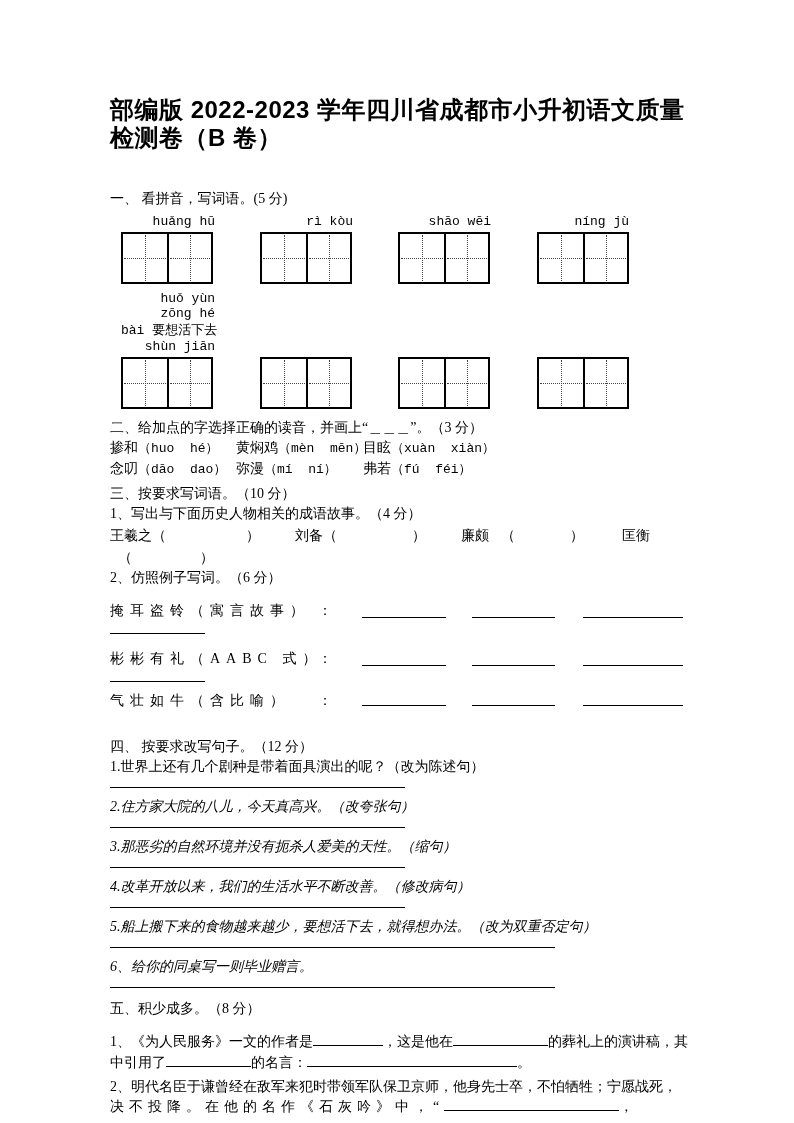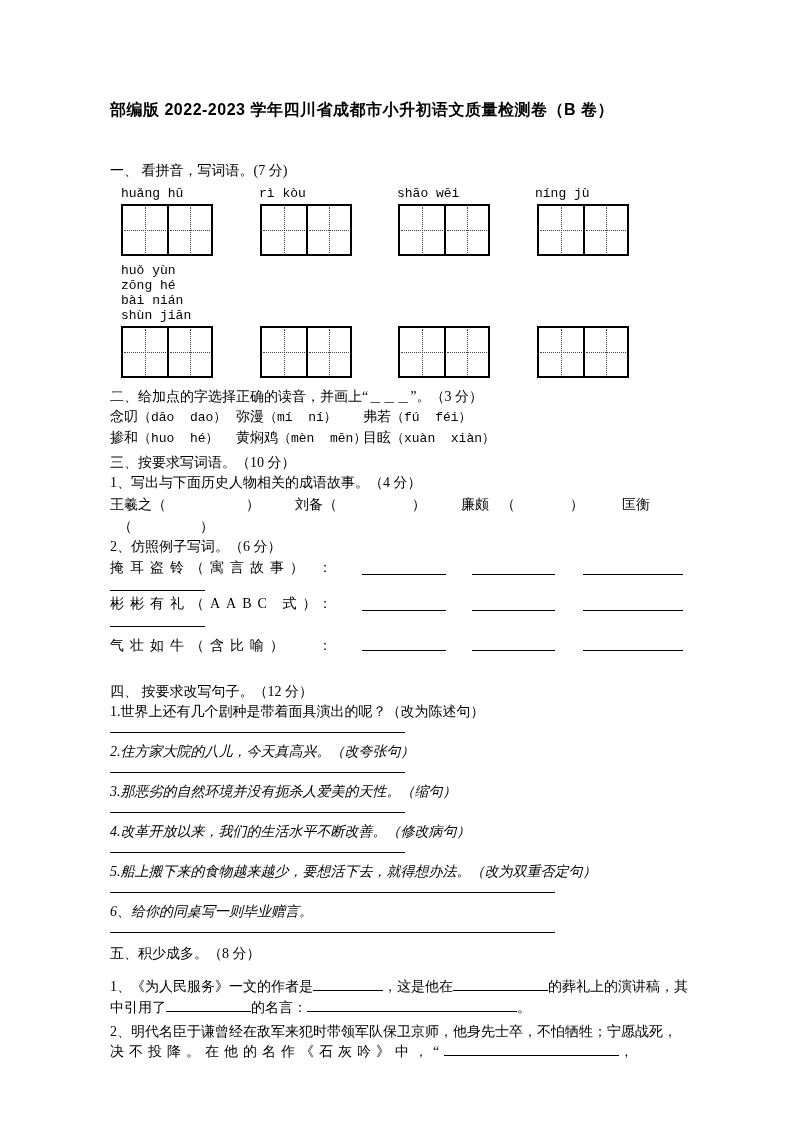--- a/index.html
+++ b/index.html
@@ -4,29 +4,29 @@
 <style>
   * { margin:0; padding:0; box-sizing:border-box; }
   html,body { width:794px; height:1123px; background:#ffffff; }
   body {
     font-family:"Liberation Serif","DejaVu Serif",serif;
     color:#000; font-size:14px; position:relative;
   }
   .content { position:absolute; left:110px; top:0; width:585px; }
 
   .title { margin-top:96px; font-family:"Liberation Sans","DejaVu Sans",sans-serif;
-           font-weight:bold; font-size:16px; line-height:28px; letter-spacing:0.5px; }
+           font-weight:bold; font-size:24px; line-height:28px; letter-spacing:0.5px; }
 
   .line  { line-height:20px; }
   .mono  { font-family:"Liberation Mono","DejaVu Sans Mono",monospace; font-size:13px; white-space:pre; }
 
   
   .s1h { margin-top:37px; }
   .py-row { display:flex; justify-content:space-between; width:508px; margin-left:11px; }
-  .py-row .py { width:94px; text-align:left; }
+  .py-row .py { width:94px; text-align:right; }
   .py-row.r1 { margin-top:5px; }
   .py-row.r2 { margin-top:7px;flex-direction:column; }
   .grid-row { display:flex; justify-content:space-between; width:508px; margin-left:11px; margin-top:3px; }
   .tian-group { display:flex; border:2px solid #000; height:52px; background:#fff; }
   .tian { width:44px; position:relative; }
   .tian + .tian { border-left:2px solid #000; }
   .tian::before { content:""; position:absolute; left:1px; right:1px; top:50%; border-top:1px dotted #444; }
   .tian::after  { content:""; position:absolute; top:1px; bottom:1px; left:50%; border-left:1px dotted #444; }
 
   
@@ -34,21 +34,21 @@
   .opt-row { display:flex; line-height:20px; }
   .oc { white-space:nowrap; }
   .oc1 { width:126px; } .oc2 { width:127px; }
 
   
   .s3h { margin-top:4px; }
   .names-line { display:flex; align-items:center; margin-top:2px; line-height:20px; }
   .gap { display:inline-block; height:1px; }
   .g80{width:80px;} .g75{width:75px;} .g55{width:55px;} .g35{width:35px;} .g12{width:12px;} .g38{width:38px;} .g68{width:68px;} .g8{width:8px;}
   .paren-line { margin-top:2px; line-height:20px; }
-  .word-row { display:flex; align-items:flex-end; line-height:22px; margin-top:0; }
+  .word-row { display:flex; align-items:flex-end; line-height:22px; margin-top:12px; }
   .wlabel { display:inline-block; width:208px; letter-spacing:6px; white-space:nowrap; }
   .wcolon { display:inline-block; width:20px; }
   .blank  { display:inline-block; border-bottom:1px solid #000; height:13px; }
   .word-row .blank { margin-bottom:4px; }
   .b84{width:84px; margin-left:24px;} .b83{width:83px; margin-left:26px;} .b100{width:100px; margin-left:28px;}
   .short-blank-row { height:14px; }
   .sb { width:95px; height:12px; }
   .wr2 { } .sb2row { height:12px; } .wr3 { margin-top:8px;align-items:center; }
 
   
@@ -67,21 +67,21 @@
   .s5l1 { margin-top:4px; line-height:20px; letter-spacing:0px; white-space:nowrap; }
   .s5l2 { line-height:20px; letter-spacing:5px; }
 </style>
 </head>
 <body>
 
 <div class="content">
 
   <div class="title">部编版 2022-2023 学年四川省成都市小升初语文质量检测卷（B 卷）</div>
 
-  <div class="line s1h">一、 看拼音，写词语。(7 分)</div>
+  <div class="line s1h">一、 看拼音，写词语。(5 分)</div>
 
   <div class="py-row r1">
     <span class="py mono">huǎng hū</span>
     <span class="py mono">rì kòu</span>
     <span class="py mono">shāo wēi</span>
     <span class="py mono">níng jù</span>
   </div>
   <div class="grid-row">
     <div class="tian-group">
         <div class="tian"></div>
@@ -97,21 +97,21 @@
       </div>
     <div class="tian-group">
         <div class="tian"></div>
         <div class="tian"></div>
       </div>
   </div>
 
   <div class="py-row r2">
     <span class="py mono">huǒ yùn</span>
     <span class="py mono">zōng hé</span>
-    <span class="py mono">bài nián</span>
+    <span class="py mono">bài 要想活下去</span>
     <span class="py mono">shùn jiān</span>
   </div>
   <div class="grid-row">
     <div class="tian-group">
         <div class="tian"></div>
         <div class="tian"></div>
       </div>
     <div class="tian-group">
         <div class="tian"></div>
         <div class="tian"></div>
@@ -120,29 +120,29 @@
         <div class="tian"></div>
         <div class="tian"></div>
       </div>
     <div class="tian-group">
         <div class="tian"></div>
         <div class="tian"></div>
       </div>
   </div>
 
   <div class="line s2h">二、给加点的字选择正确的读音，并画上“＿＿＿”。（3 分）</div>
+  <div class="opt-row">
+    <span class="oc oc1"><span>掺和</span><span class="mono">（huo  hé）</span></span>
+    <span class="oc oc2"><span>黄焖鸡</span><span class="mono">（mèn  mēn）</span></span>
+    <span class="oc"><span>目眩</span><span class="mono">（xuàn  xiàn）</span></span>
+  </div>
   <div class="opt-row">
     <span class="oc oc1"><span>念叨</span><span class="mono">（dāo  dao）</span></span>
     <span class="oc oc2"><span>弥漫</span><span class="mono">（mí  ní）</span></span>
     <span class="oc"><span>弗若</span><span class="mono">（fú  féi）</span></span>
-  </div>
-  <div class="opt-row">
-    <span class="oc oc1"><span>掺和</span><span class="mono">（huo  hé）</span></span>
-    <span class="oc oc2"><span>黄焖鸡</span><span class="mono">（mèn  mēn）</span></span>
-    <span class="oc"><span>目眩</span><span class="mono">（xuàn  xiàn）</span></span>
   </div>
 
   <div class="line s3h">三、按要求写词语。（10 分）</div>
   <div class="line">1、写出与下面历史人物相关的成语故事。（4 分）</div>
 
   <div class="names-line">
     <span>王羲之</span>
       <span>（</span>
       <span class="gap g80"></span>
       <span>）</span>

